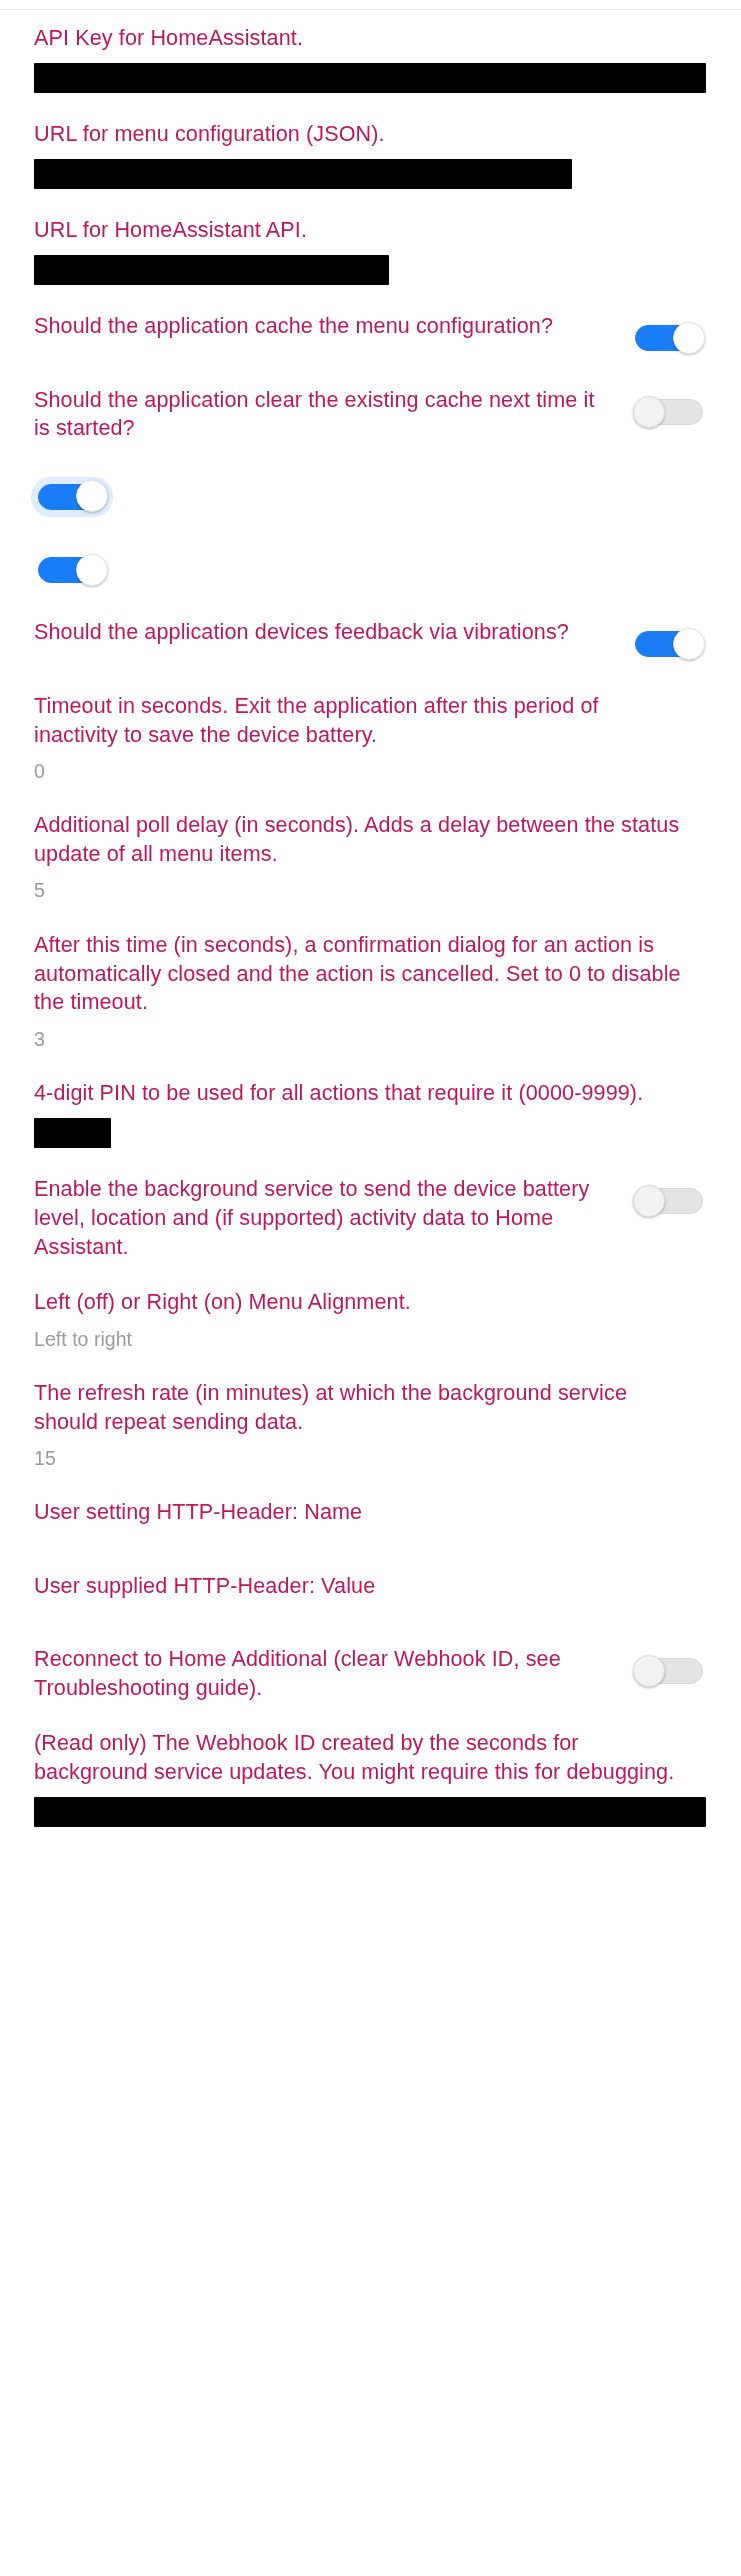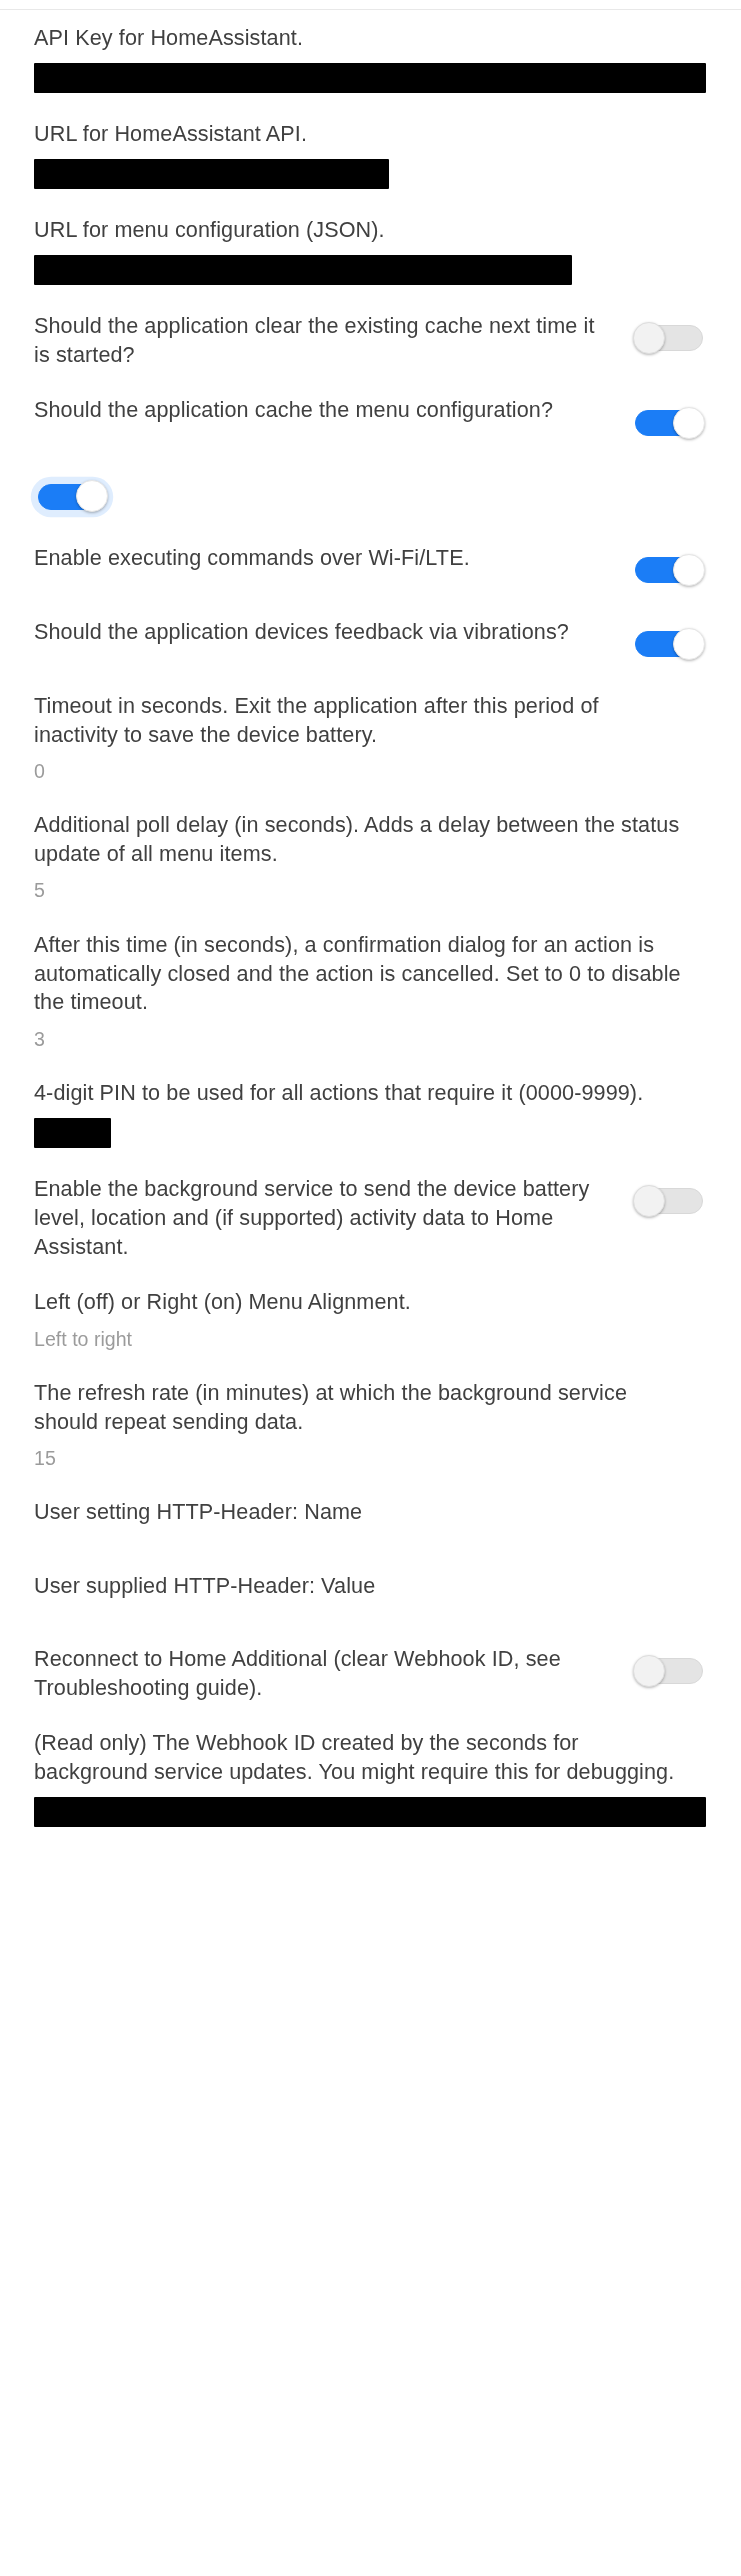--- a/index.html
+++ b/index.html
@@ -38,21 +38,21 @@
     box-sizing: border-box;
   }
   .pref-text {
     flex: 1 1 auto;
     padding-right: 20.6px;
     min-width: 0;
   }
   .pref-title {
     font-size: 21.6px;
     line-height: 1.34;
-    color: #404040;
+    color: #be185d;
     font-weight: 400;
     letter-spacing: 0.1px;
   }
   .pref-summary {
     font-size: 19.6px;
     line-height: 1.3;
     color: #9b9b9b;
     margin-top: 9.3px;
     font-weight: 400;
   }
@@ -126,63 +126,60 @@
 
     <div class="pref-row">
       <div class="pref-text">
         <div class="pref-title">API Key for HomeAssistant.</div>
         <div class="redacted w-full"></div>
       </div>
     </div>
 
     <div class="pref-row">
       <div class="pref-text">
+        <div class="pref-title">URL for menu configuration (JSON).</div>
+        <div class="redacted w-wide"></div>
+      </div>
+    </div>
+
+    <div class="pref-row">
+      <div class="pref-text">
         <div class="pref-title">URL for HomeAssistant API.</div>
         <div class="redacted w-med"></div>
       </div>
     </div>
 
     <div class="pref-row">
       <div class="pref-text">
-        <div class="pref-title">URL for menu configuration (JSON).</div>
-        <div class="redacted w-wide"></div>
+        <div class="pref-title">Should the application cache the menu configuration?</div>
+      </div>
+      <div class="switch on">
+        <div class="track"></div>
+        <div class="knob"></div>
       </div>
     </div>
 
     <div class="pref-row">
       <div class="pref-text">
         <div class="pref-title">Should the application clear the existing cache next time it is started?</div>
       </div>
       <div class="switch off">
         <div class="track"></div>
         <div class="knob"></div>
       </div>
     </div>
 
     <div class="pref-row">
-      <div class="pref-text">
-        <div class="pref-title">Should the application cache the menu configuration?</div>
-      </div>
-      <div class="switch on">
-        <div class="track"></div>
-        <div class="knob"></div>
-      </div>
-    </div>
-
-    <div class="pref-row">
       <div class="switch on halo">
         <div class="track"></div>
         <div class="knob"></div>
       </div>
     </div>
 
     <div class="pref-row">
-      <div class="pref-text">
-        <div class="pref-title">Enable executing commands over Wi-Fi/LTE.</div>
-      </div>
       <div class="switch on">
         <div class="track"></div>
         <div class="knob"></div>
       </div>
     </div>
 
     <div class="pref-row">
       <div class="pref-text">
         <div class="pref-title">Should the application devices feedback via vibrations?</div>
       </div>

